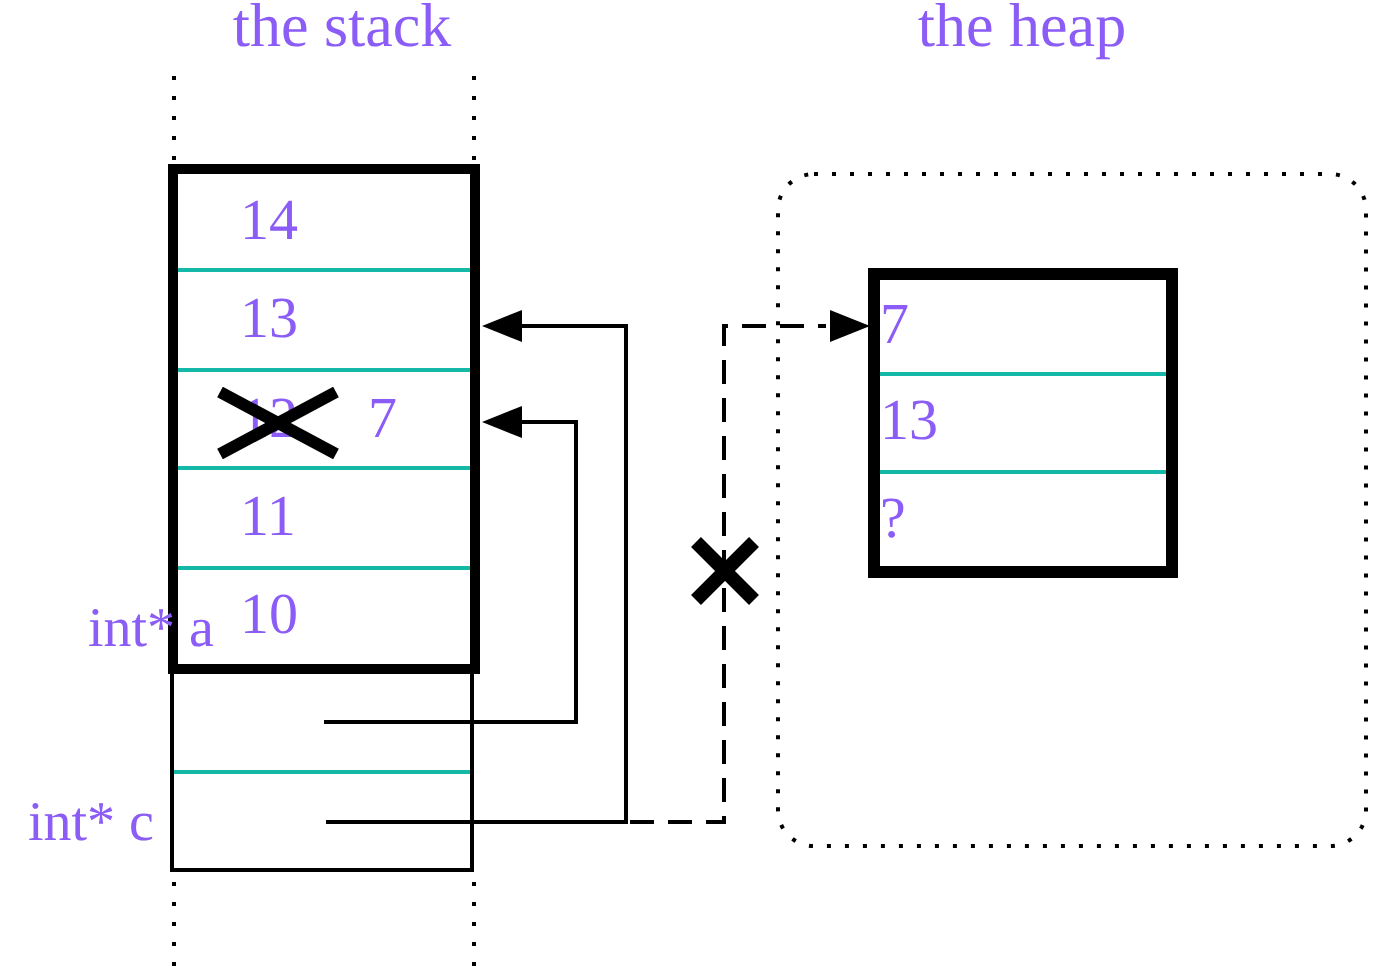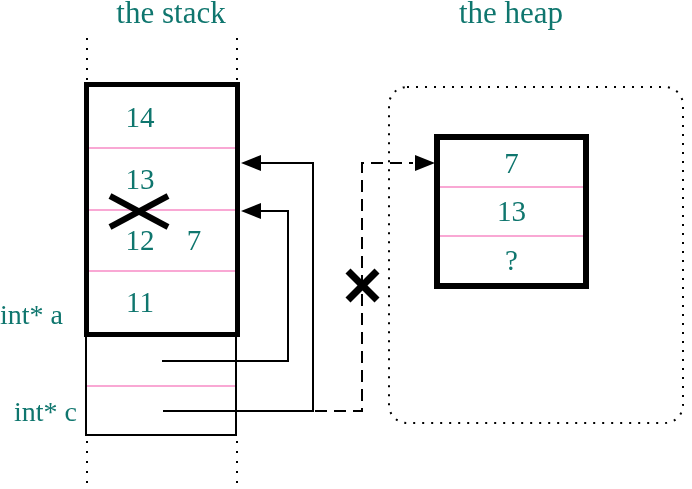--- a/index.html
+++ b/index.html
@@ -1,42 +1,42 @@
 <!DOCTYPE html>
 <html><head>
 <meta charset="utf-8">
 <style>
   html,body { margin:0; padding:0; background:#fff; }
   #canvas {
     position:relative; width:692px; height:489px; background:#ffffff;
-    font-family:"Liberation Serif","DejaVu Serif",serif; color:#0f766e;
+    font-family:"Liberation Serif","DejaVu Serif",serif; color:#8b5cf6;
     overflow:hidden;
   }
   .title { position:absolute; top:-4px; font-size:31px; line-height:34px; text-align:center; white-space:nowrap; }
   #stack-title { left:86px; width:170px; }
   #heap-title  { left:426px; width:170px; }
 
   .membox { position:absolute; box-sizing:border-box; display:flex; flex-direction:column; background:transparent; }
   #stack-box { left:84px; top:82px; width:156px; height:255px; border:5px solid #000; }
   #heap-box  { left:434px; top:134px; width:155px; height:155px; border:6px solid #000; }
   #locals-box{ left:85px; top:337px; width:152px; height:99px; border:2px solid #000; border-top:none; }
 
   .cell { flex:1 1 0; position:relative; }
-  .cell + .cell { border-top:2px solid #f9a8d4;text-decoration:underline; }
+  .cell + .cell { border-top:2px solid #14b8a6;text-decoration:underline; }
 
   .num {
     position:absolute; top:50%; transform:translateY(-50%);
-    font-size:29px; line-height:29px; text-align:center;
+    font-size:29px; line-height:29px; text-align:left;
   }
   #stack-box .num { left:31px; width:40px; }
   #stack-box .num-new { left:95px; width:20px; }
   #heap-box .num { left:0; right:0; width:auto; }
 
   .ptr-label { position:absolute; left:0px; font-size:28px; line-height:30px; white-space:nowrap; }
-  #label-a { top:300px; }
+  #label-a { top:300px;margin-left:44px; }
   #label-b { top:350px; }
   #label-c { top:397px;padding-left:14px; }
 
   #overlay { position:absolute; left:0; top:0; z-index:10; pointer-events:none; }
 </style>
 </head>
 <body>
 
 <div id="canvas">
 
@@ -49,20 +49,23 @@
     </div>
     <div class="cell">
       <span class="num">13</span>
     </div>
     <div class="cell">
       <span class="num">12</span>
       <span class="num num-new">7</span>
     </div>
     <div class="cell">
       <span class="num">11</span>
+    </div>
+    <div class="cell">
+      <span class="num">10</span>
     </div>
   </div>
 
   <div class="membox" id="locals-box">
     <div class="cell"></div>
     <div class="cell"></div>
   </div>
 
   <div class="membox" id="heap-box">
     <div class="cell">

